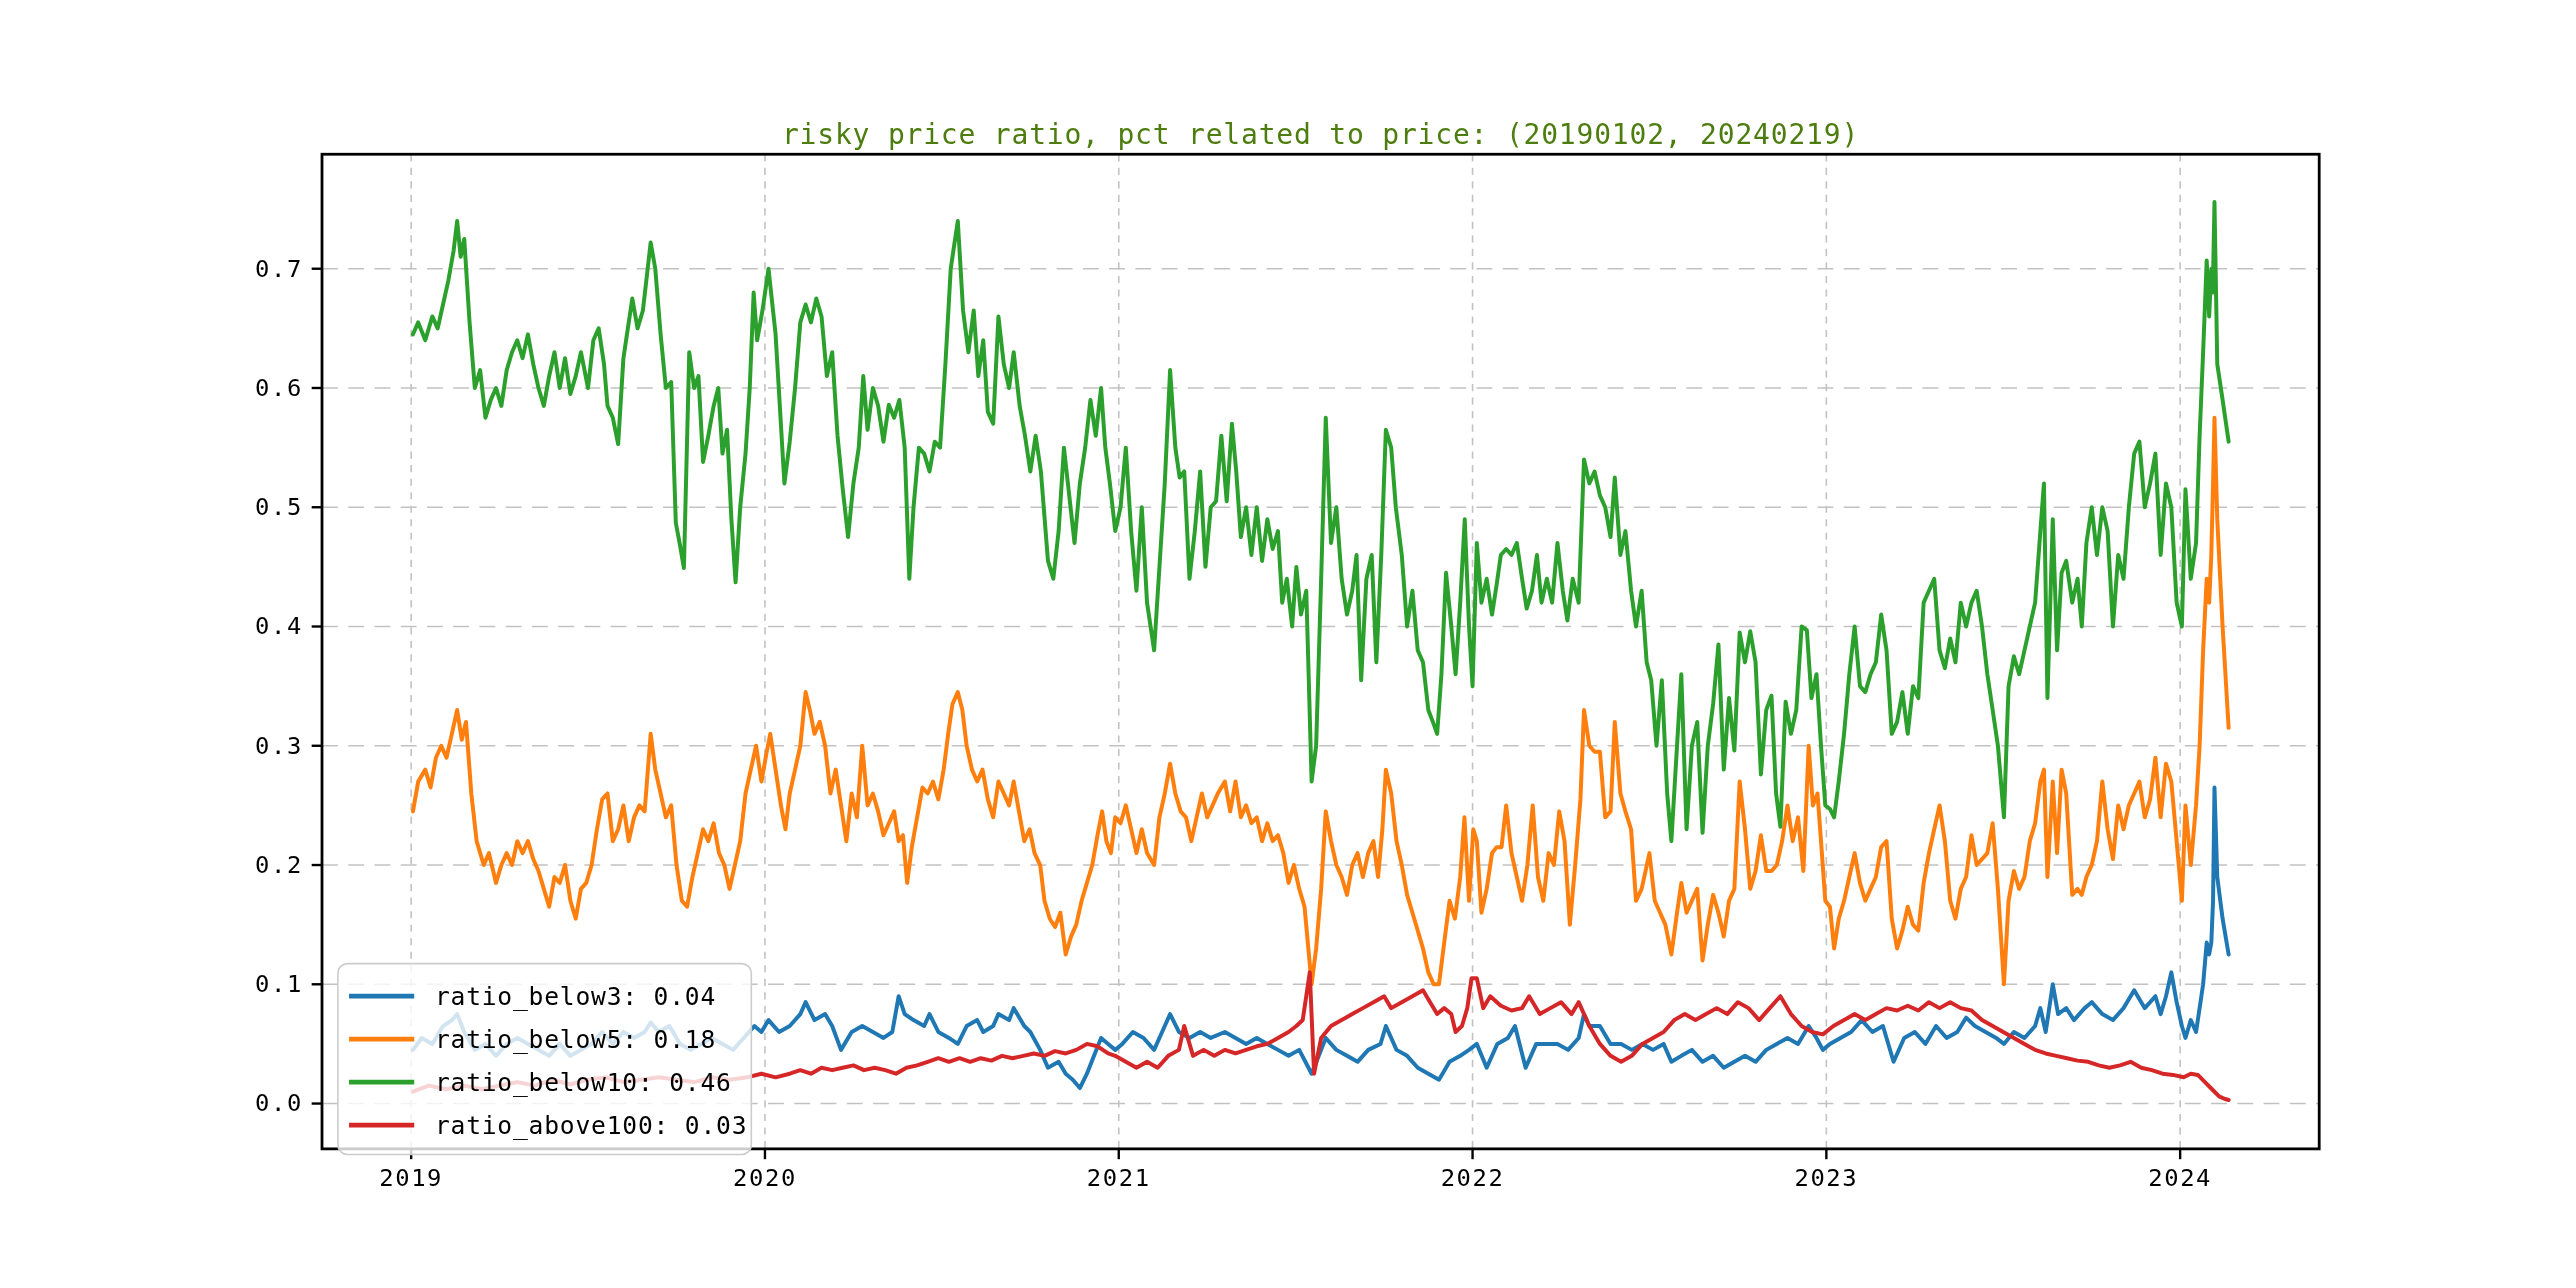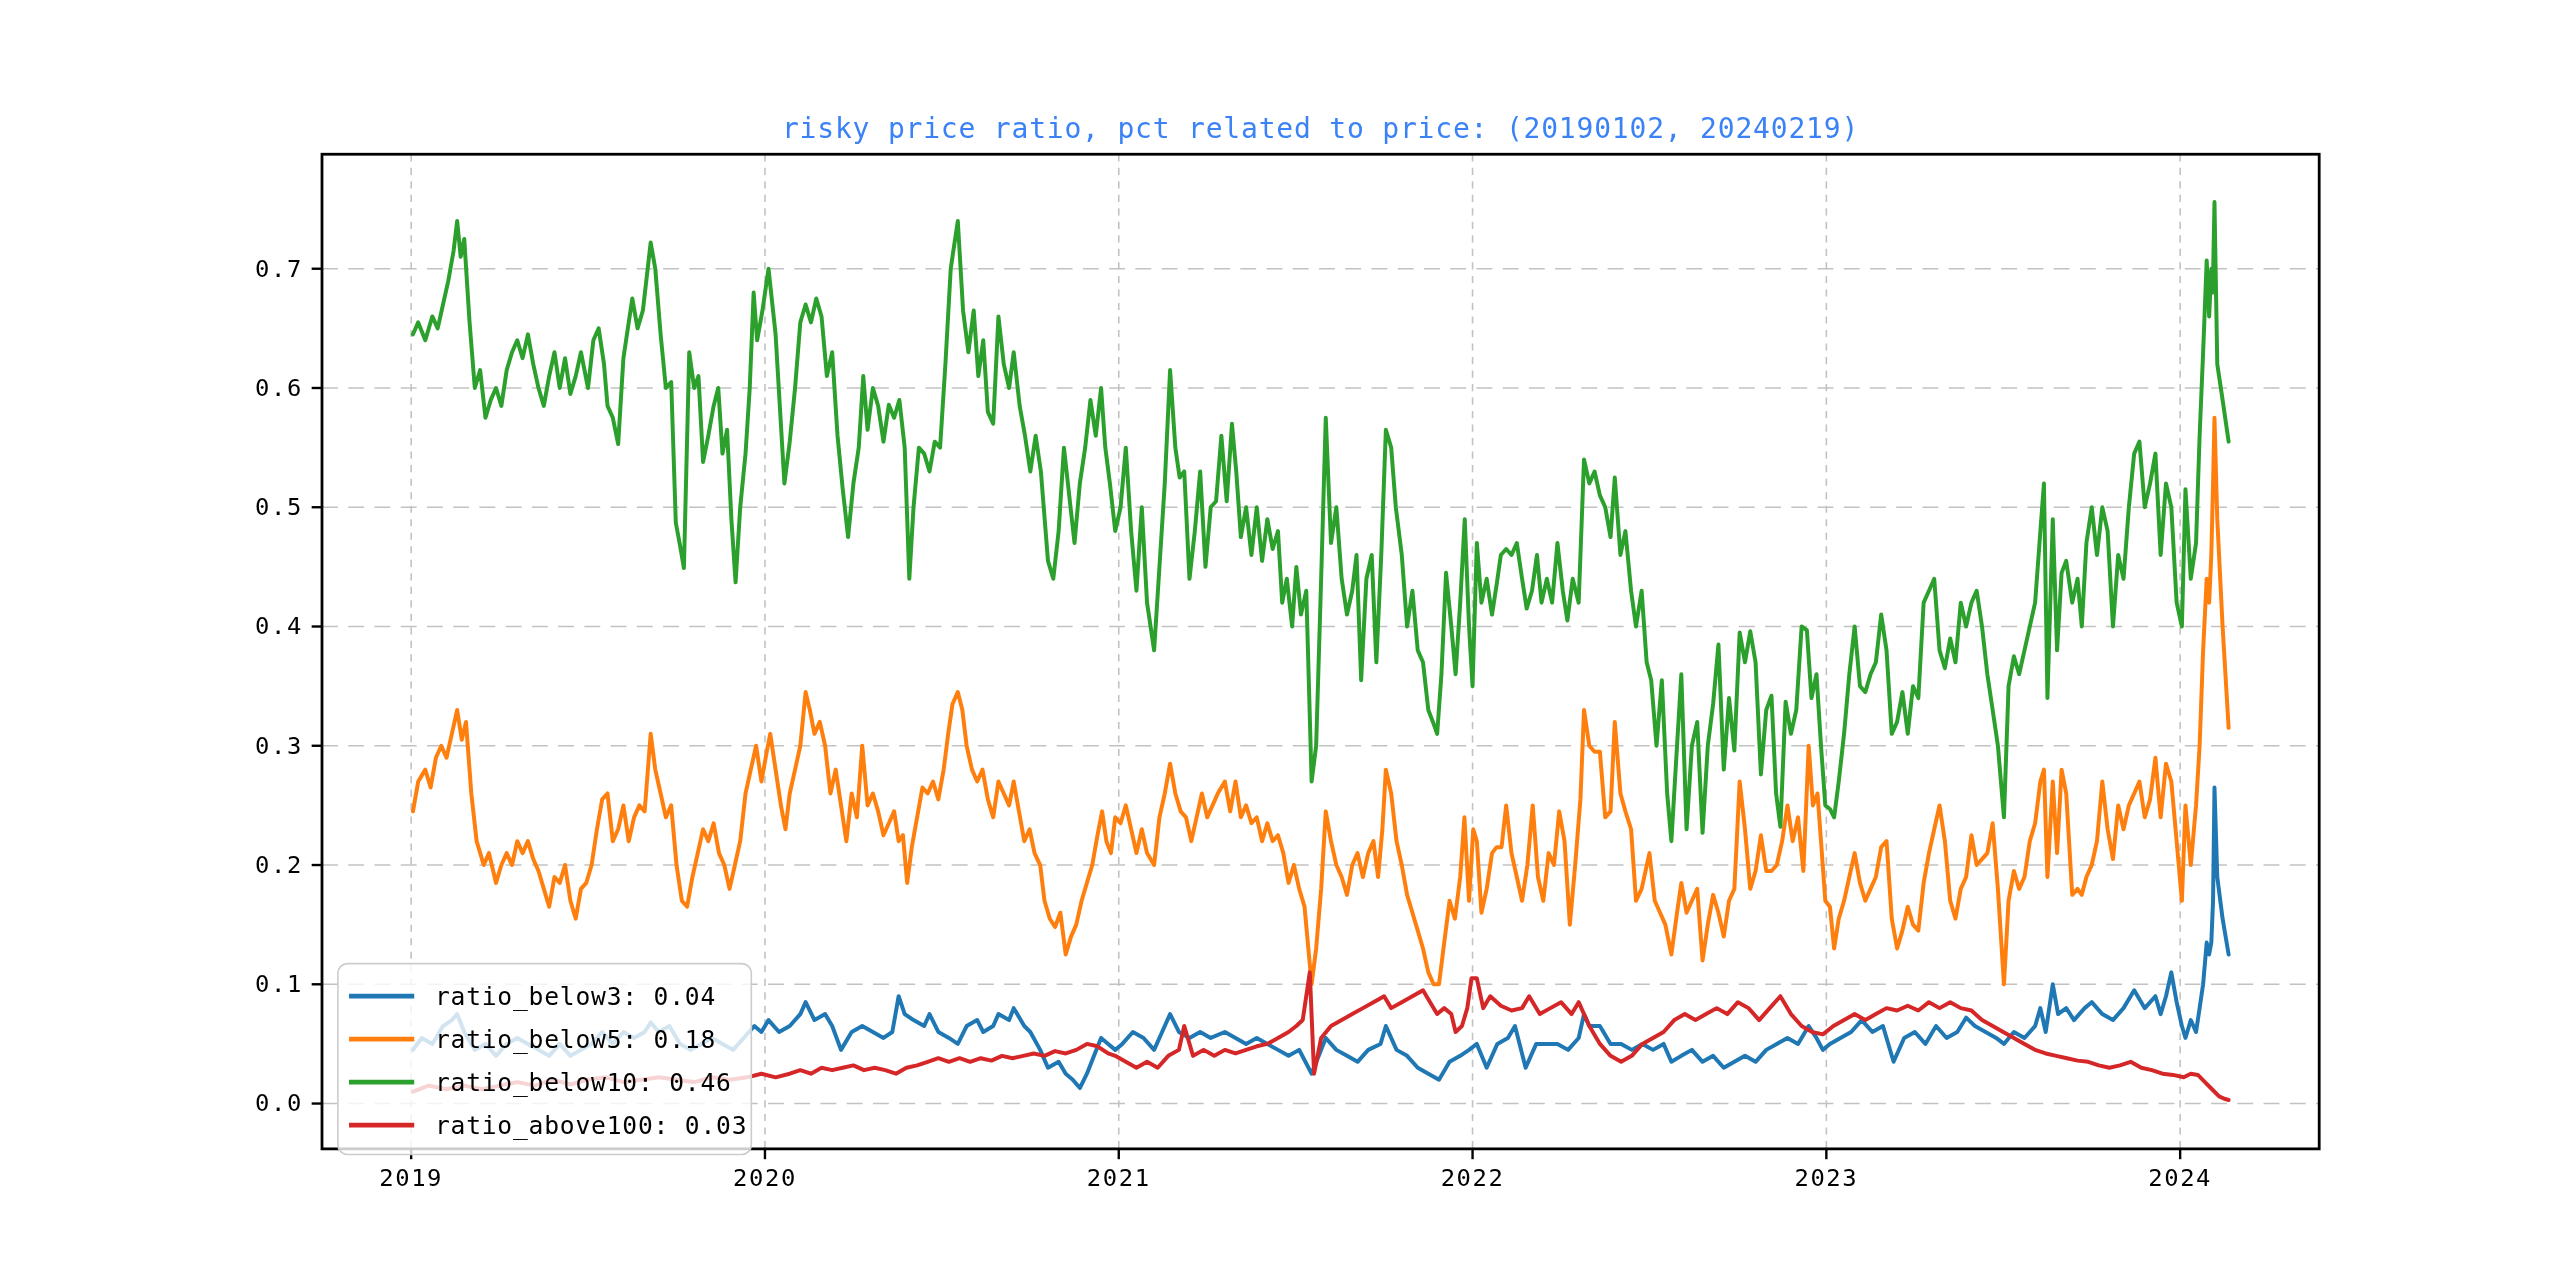--- a/index.html
+++ b/index.html
@@ -1,20 +1,20 @@
 <!DOCTYPE html>
 <html style="font-size:12.7px"><head>
 <meta charset="utf-8">
 <style>
   html,body{margin:0;padding:0;background:#ffffff;}
   body{width:2576px;height:1288px;overflow:hidden;
        font-family:"DejaVu Sans Mono","Liberation Mono",monospace;}
   .figure{position:relative;width:2576px;height:1288px;background:#ffffff;}
-  .chart-title{position:absolute;left:322px;top:112px;width:1997px;
-       text-align:center;font-size:28px;color:#3b82f6;letter-spacing:0.8px;
+  .chart-title{position:absolute;left:322px;top:118px;width:1997px;
+       text-align:center;font-size:28px;color:#4d7c0f;letter-spacing:0.8px;
        white-space:pre;}
   svg{position:absolute;left:0;top:0;}
   svg text{font-family:"DejaVu Sans Mono","Liberation Mono",monospace;fill:#000000;}
   .tick-label{font-size:30px;letter-spacing:2px;}
   .legend-label{font-size:31px;letter-spacing:1px;}
 </style>
 </head>
 <body>
 
 <div class="figure">

